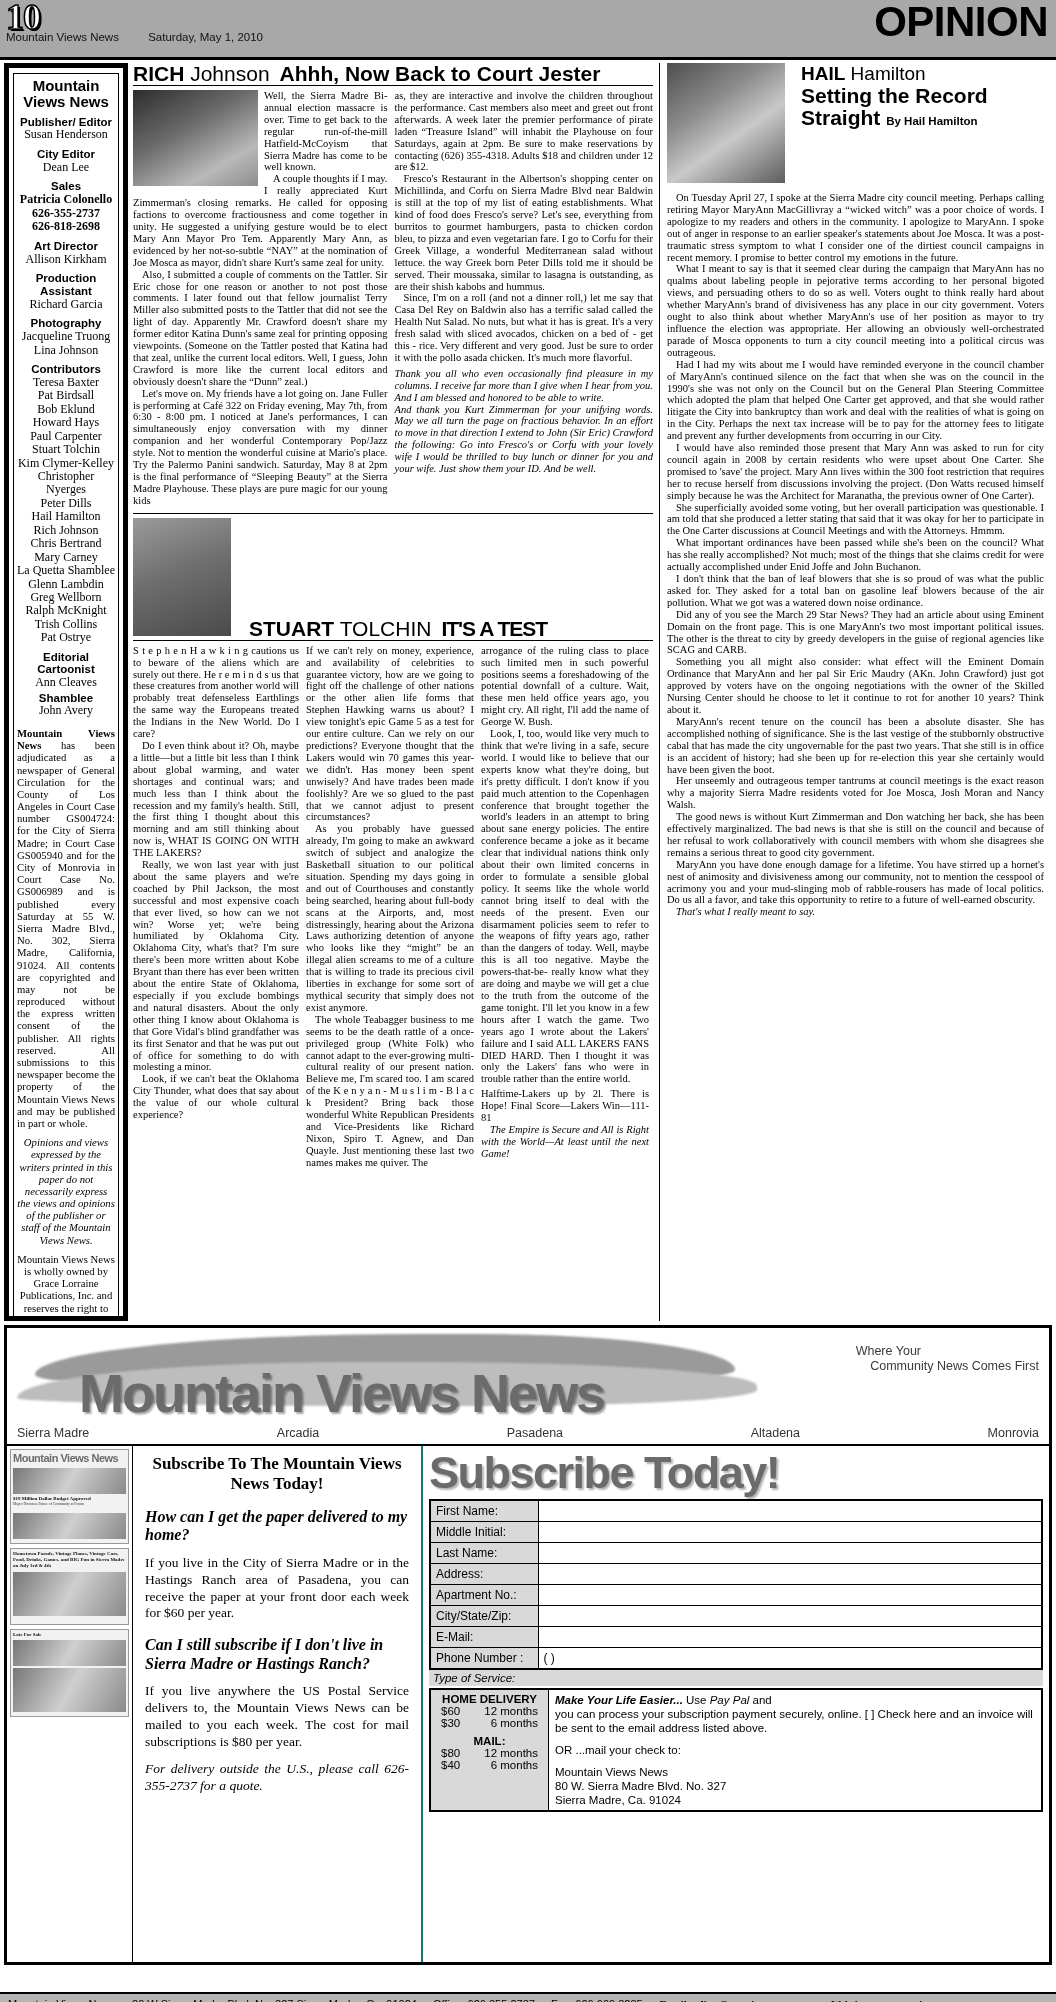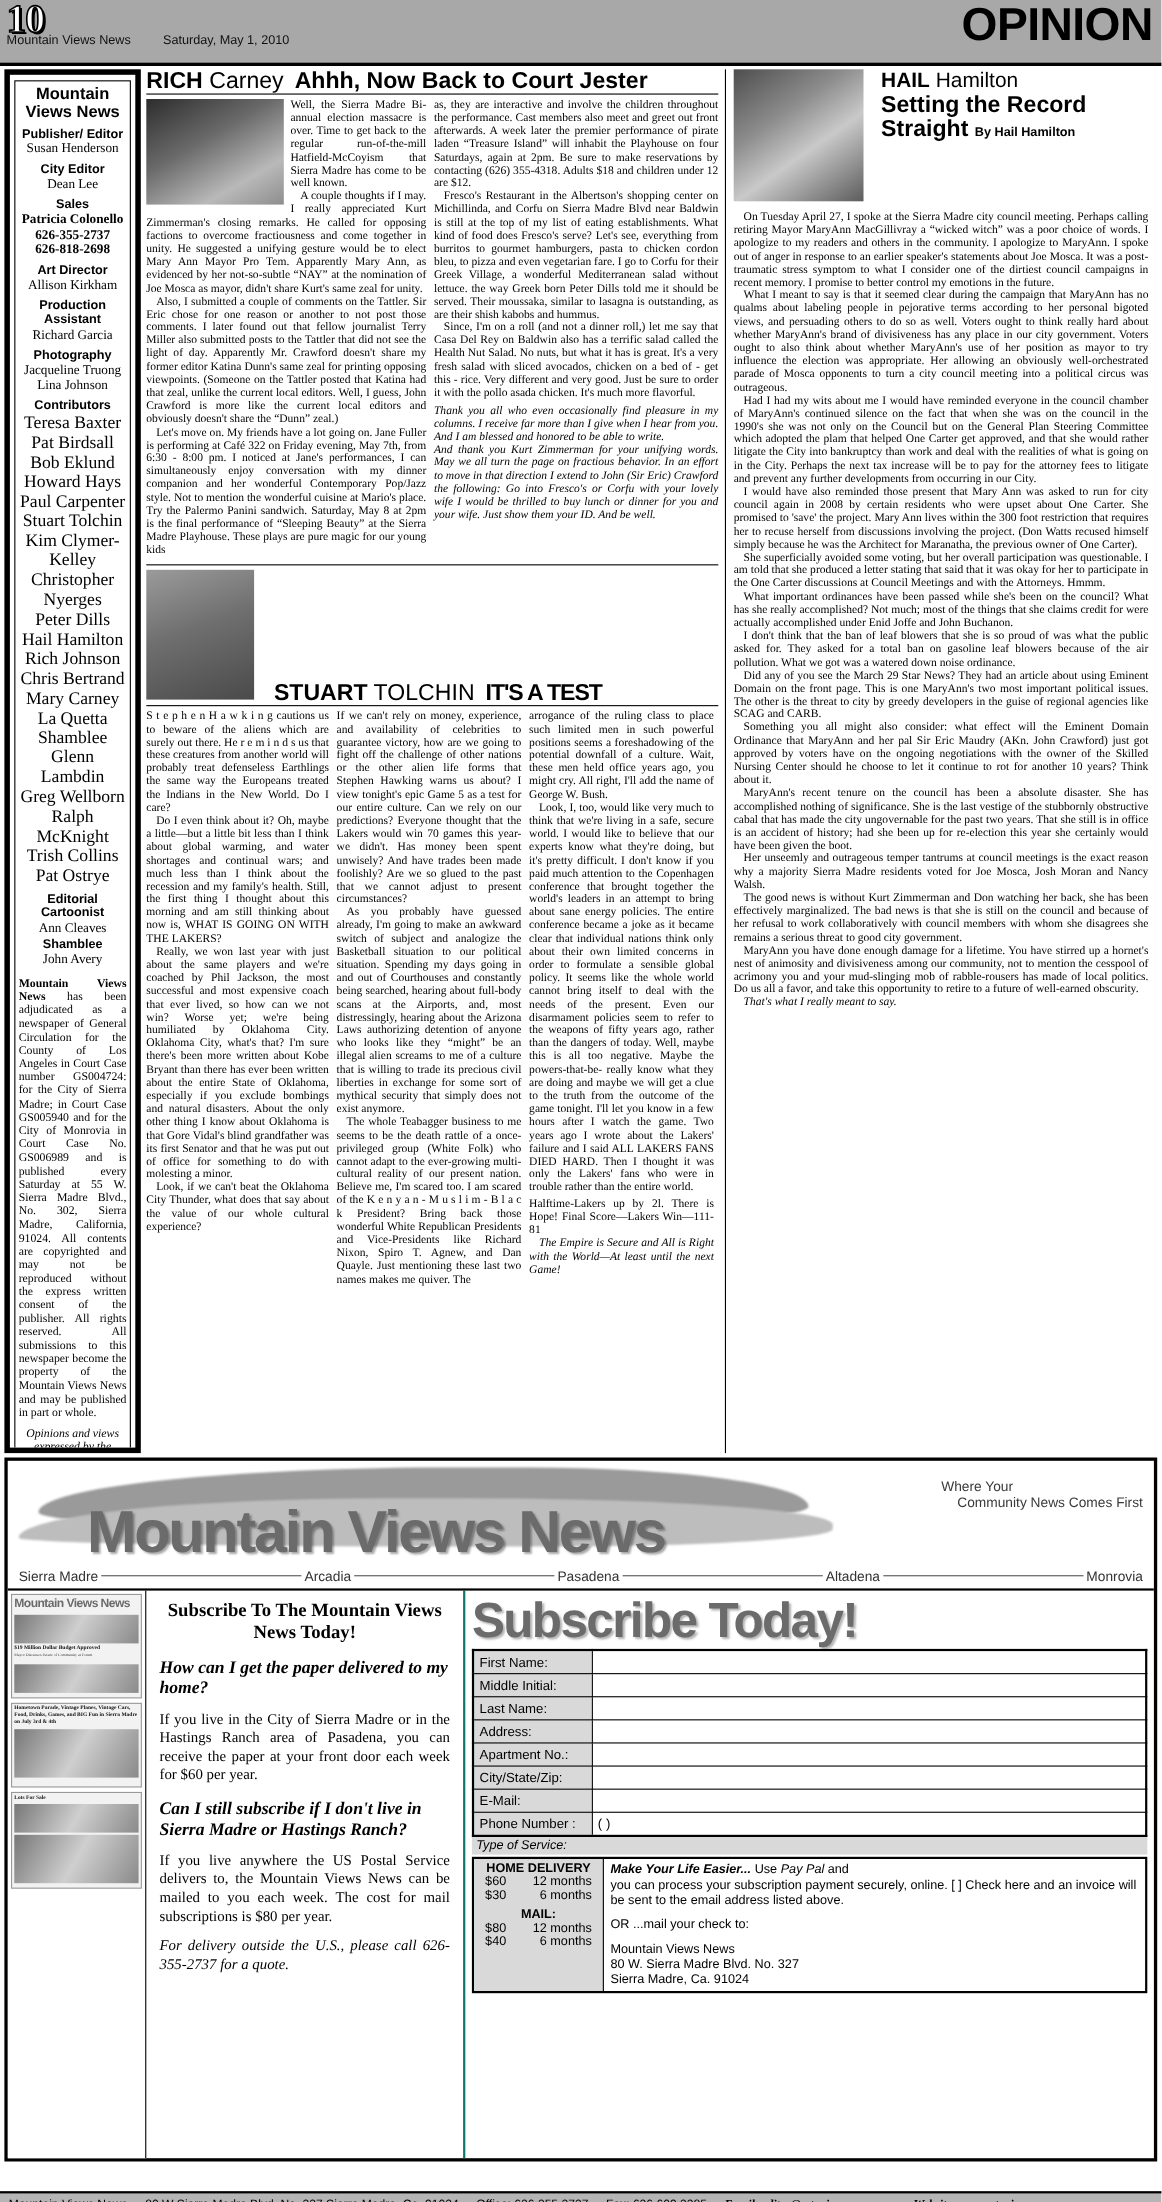--- a/index.html
+++ b/index.html
@@ -75,21 +75,21 @@
     font-family:"Liberation Sans", sans-serif;
     font-weight:bold; font-size:11.5px;
     text-align:center; margin-top:6px; line-height:1.1;
   }
   .role.tight { margin-top:2px; }
   .person {
     font-family:"Liberation Serif", serif;
     font-size:12px; text-align:center; line-height:1.14;
   }
   .person.b { font-weight:bold; }
-  .contrib-list .person { font-size:16px; line-height:1.12; }
+  .contrib-list .person { font-size:12px; line-height:1.12; }
   .legal {
     font-family:"Liberation Serif", serif;
     font-size:10.7px; text-align:justify;
     line-height:1.14; margin-top:9px;
   }
   .legal b { font-weight:bold; }
   .legal-italic {
     font-style:italic; text-align:center;
     font-size:10.7px; line-height:1.14; margin-top:7px;
   }
@@ -191,21 +191,21 @@
   }
   .tagline1, .tagline2 {
     position:absolute; right:10px;
     font-family:"Liberation Sans", sans-serif;
     font-size:12.5px; color:#3a3a3a;
   }
   .tagline1 { top:16px; right:128px; }
   .tagline2 { top:31px; right:10px; }
   .cities {
     position:absolute; left:10px; bottom:4px; right:10px;
-    display:flex; align-items:flex-start; justify-content:space-between;
+    display:flex; align-items:flex-end; justify-content:space-between;
     font-family:"Liberation Sans", sans-serif;
     font-size:12.5px; color:#333;
   }
   .cities .dash { flex:1; border-top:1px solid #555; margin:0 3px; position:relative; top:6px;}
 
   .ad-cols { display:flex; height:520px; }
   .thumbs {
     width:126px; flex:none;
     border-right:1px solid #000;
     padding:3px;
@@ -367,21 +367,21 @@
 
       </div>
 
     </div>
 
     <div class="articles">
 
       <div class="colgroup-left">
 
         <div class="byline-row">
-          <div class="byline"><span class="first">RICH</span> <span>Carney</span></div>
+          <div class="byline"><span class="first">RICH</span> <span>Johnson</span></div>
           <div class="hl">Ahhh, Now Back to Court Jester</div>
         </div>
         <div class="art-body">
           <div class="col" style="width:255px">
             <div class="photo"></div>
             <p>Well, the Sierra Madre Bi-annual election massacre is over. Time to get back to the regular run-of-the-mill Hatfield-McCoyism that Sierra Madre has come to be well known.</p>
             <p class="ind">A couple thoughts if I may. I really appreciated Kurt Zimmerman's closing remarks. He called for opposing factions to overcome fractiousness and come together in unity. He suggested a unifying gesture would be to elect Mary Ann Mayor Pro Tem. Apparently Mary Ann, as evidenced by her not-so-subtle “NAY” at the nomination of Joe Mosca as mayor, didn't share Kurt's same zeal for unity.</p>
             <p class="ind">Also, I submitted a couple of comments on the Tattler. Sir Eric chose for one reason or another to not post those comments. I later found out that fellow journalist Terry Miller also submitted posts to the Tattler that did not see the light of day.  Apparently Mr. Crawford doesn't share my former editor Katina Dunn's same zeal for printing opposing viewpoints. (Someone on the Tattler posted that Katina had that zeal, unlike the current local editors. Well, I guess, John Crawford is more like the current local editors and obviously doesn't share the “Dunn” zeal.)</p>
             <p class="ind">Let's move on. My friends have a lot going on. Jane Fuller is performing at Café 322 on Friday evening, May 7th, from 6:30 - 8:00 pm. I noticed at Jane's performances, I can simultaneously enjoy conversation with my dinner companion and her wonderful Contemporary Pop/Jazz style.  Not to mention the wonderful cuisine at Mario's place. Try the Palermo Panini sandwich. Saturday, May 8 at 2pm is the final performance of “Sleeping Beauty” at the Sierra Madre Playhouse. These plays are pure magic for our young kids</p>
           </div>

